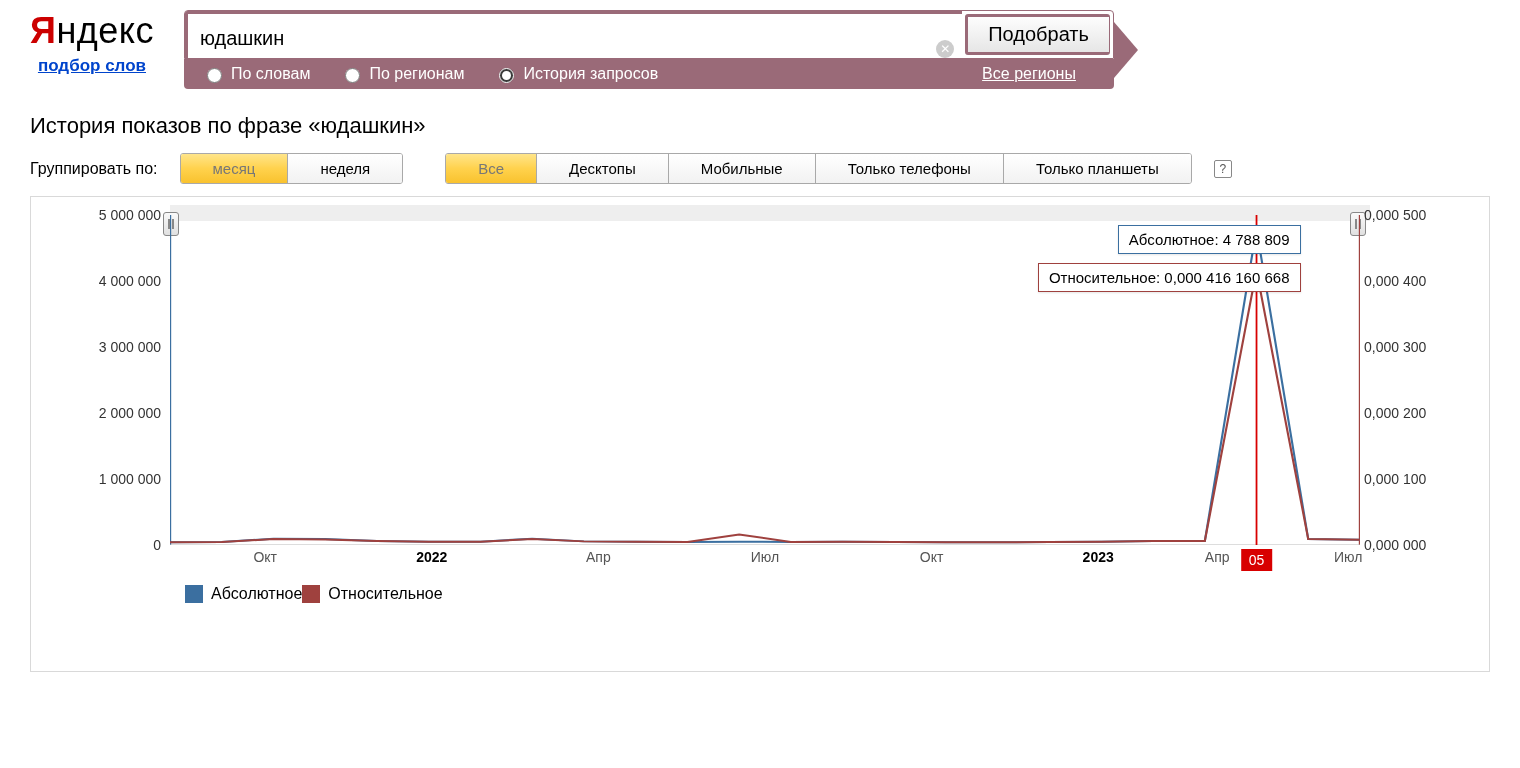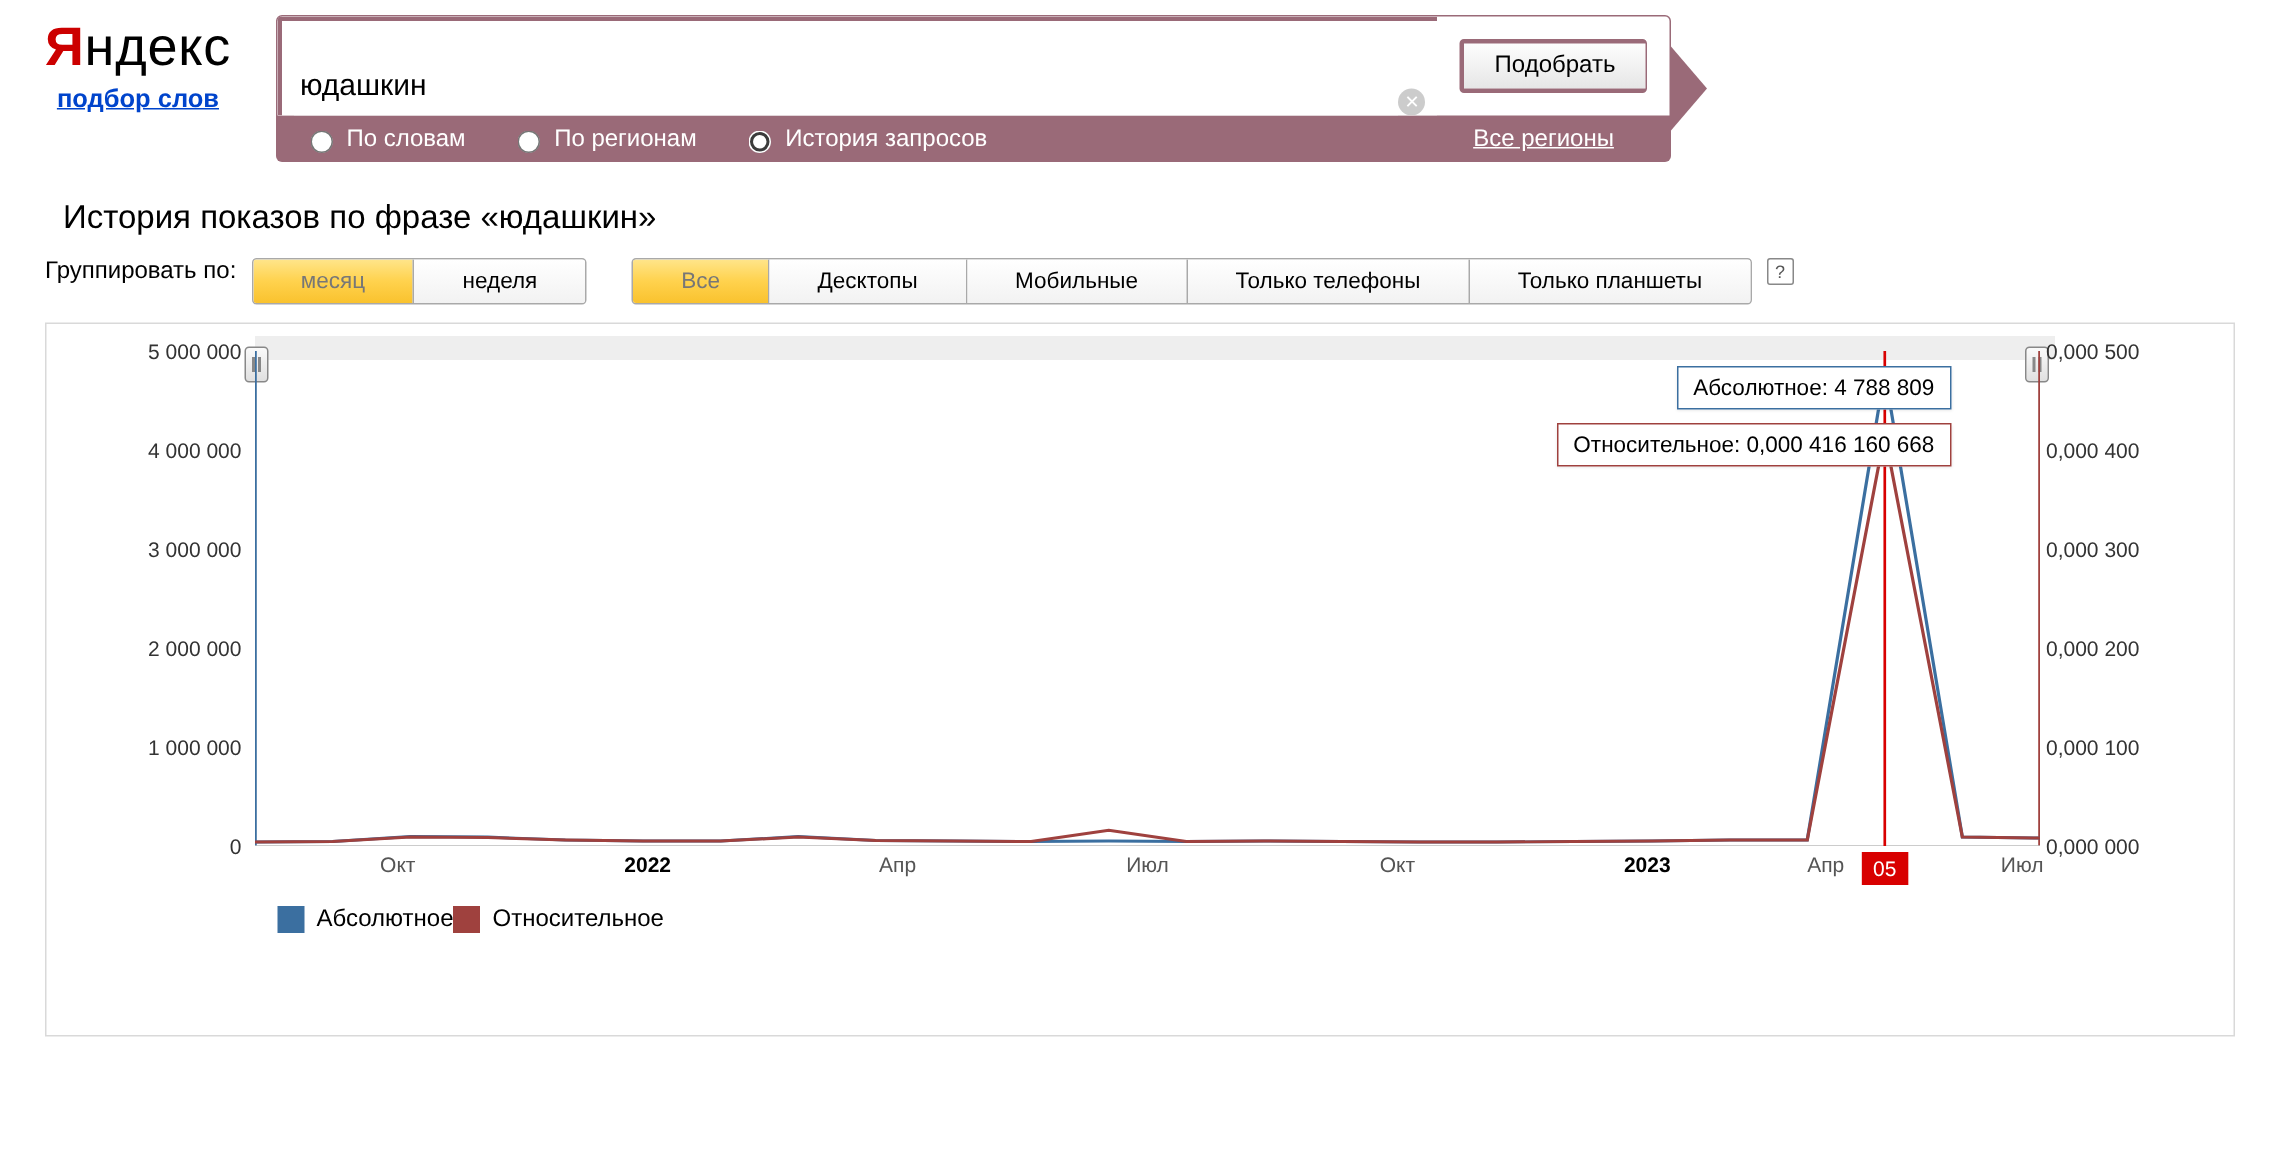--- a/index.html
+++ b/index.html
@@ -7,29 +7,29 @@
 .header{display:flex;align-items:flex-start;gap:30px}
 .logo-block{display:flex;flex-direction:column;align-items:center;gap:4px;flex-shrink:0}
 .logo-word{font-family:Arial,sans-serif;font-size:36px;font-weight:400;letter-spacing:0.5px}
 .logo-word .red{color:#cc0000;font-weight:bold}
 .sublink{font-size:17px;color:#0044cc;text-decoration:underline;font-weight:bold}
 .search-bar{flex:1;max-width:930px}
 .search-top{display:flex;border:1px solid #9a6a78;border-radius:4px 4px 0 0;overflow:hidden}
 .search-input-wrap{flex:1;background:#fff;display:flex;align-items:flex-end;padding:0 8px;border:3px solid #9a6a78;border-bottom:none;border-right:none}
 .search-input{flex:1;border:none;outline:none;font-size:20px;padding:8px 4px}
 .clear-circle{width:18px;height:18px;border-radius:50%;background:#ccc;color:#fff;display:flex;align-items:center;justify-content:center;font-size:12px;cursor:pointer}
-.submit-btn{background:linear-gradient(#fdfdfd,#e6e6e6);border:1px solid #9a6a78;border-left:3px solid #9a6a78;border-top:3px solid #9a6a78;border-bottom:3px solid #9a6a78;padding:6px 20px;font-size:16px;border-radius:3px;margin:15px;cursor:pointer}
+.submit-btn{background:linear-gradient(#fdfdfd,#e6e6e6);border:1px solid #9a6a78;border-left:3px solid #9a6a78;border-top:3px solid #9a6a78;border-bottom:3px solid #9a6a78;padding:6px 20px;font-size:20px;border-radius:3px;margin:3px;cursor:pointer}
 .search-wrap-outer{position:relative}
 .arrow-tip{position:absolute;right:-24px;top:50%;transform:translateY(-50%);width:0;height:0;border-top:28px solid transparent;border-bottom:28px solid transparent;border-left:24px solid #9a6a78}
 .search-bottom{background:#9a6a78;color:#fff;display:flex;align-items:center;gap:30px;padding:6px 18px;border-radius:0 0 4px 4px;font-size:16px}
 .radio-opt{display:flex;align-items:center;gap:6px;cursor:pointer}
 .radio-opt input{accent-color:#fff;cursor:pointer;width:15px;height:15px}
 .region-link{color:#fff;text-decoration:underline;margin-left:auto;margin-right:20px;cursor:pointer}
-.heading{font-size:22px;margin:24px 0 14px 12px}
-.controls{display:flex;align-items:flex-start;gap:10px;flex-wrap:wrap}
+.heading{font-size:22px;margin:24px 0 14px 0}
+.controls{display:flex;align-items:center;gap:22px;flex-wrap:wrap}
 .ctrl-label{font-size:16px}
 .seg{display:inline-flex;border:1px solid #a9a9a9;border-radius:3px;overflow:hidden}
 .seg button{background:linear-gradient(#ffffff,#f2f2f2);border:none;border-right:1px solid #a9a9a9;padding:6px 32px;font-size:15px;cursor:pointer}
 .seg button:last-child{border-right:none}
 .seg button.active{background:linear-gradient(#ffe58a,#ffd24d,#f9c22e);color:#777;font-weight:normal}
 .help-icon{width:16px;height:16px;border:1px solid #888;font-size:12px;display:inline-flex;align-items:center;justify-content:center;color:#555;cursor:pointer;border-radius:2px}
 .chart-outer{margin-top:12px;border:1px solid #d9d9d9;padding:18px 24px 16px 24px;min-height:440px}
 .chart-area{position:relative;height:330px;margin:0 20px}
 .selector-band{position:absolute;top:-10px;left:95px;right:75px;height:16px;background:#eeeeee}
 .handle{position:absolute;top:-3px;width:14px;height:22px;background:linear-gradient(#fafafa,#e0e0e0);border:1px solid #888;border-radius:3px;display:flex;align-items:center;justify-content:center;cursor:ew-resize}

